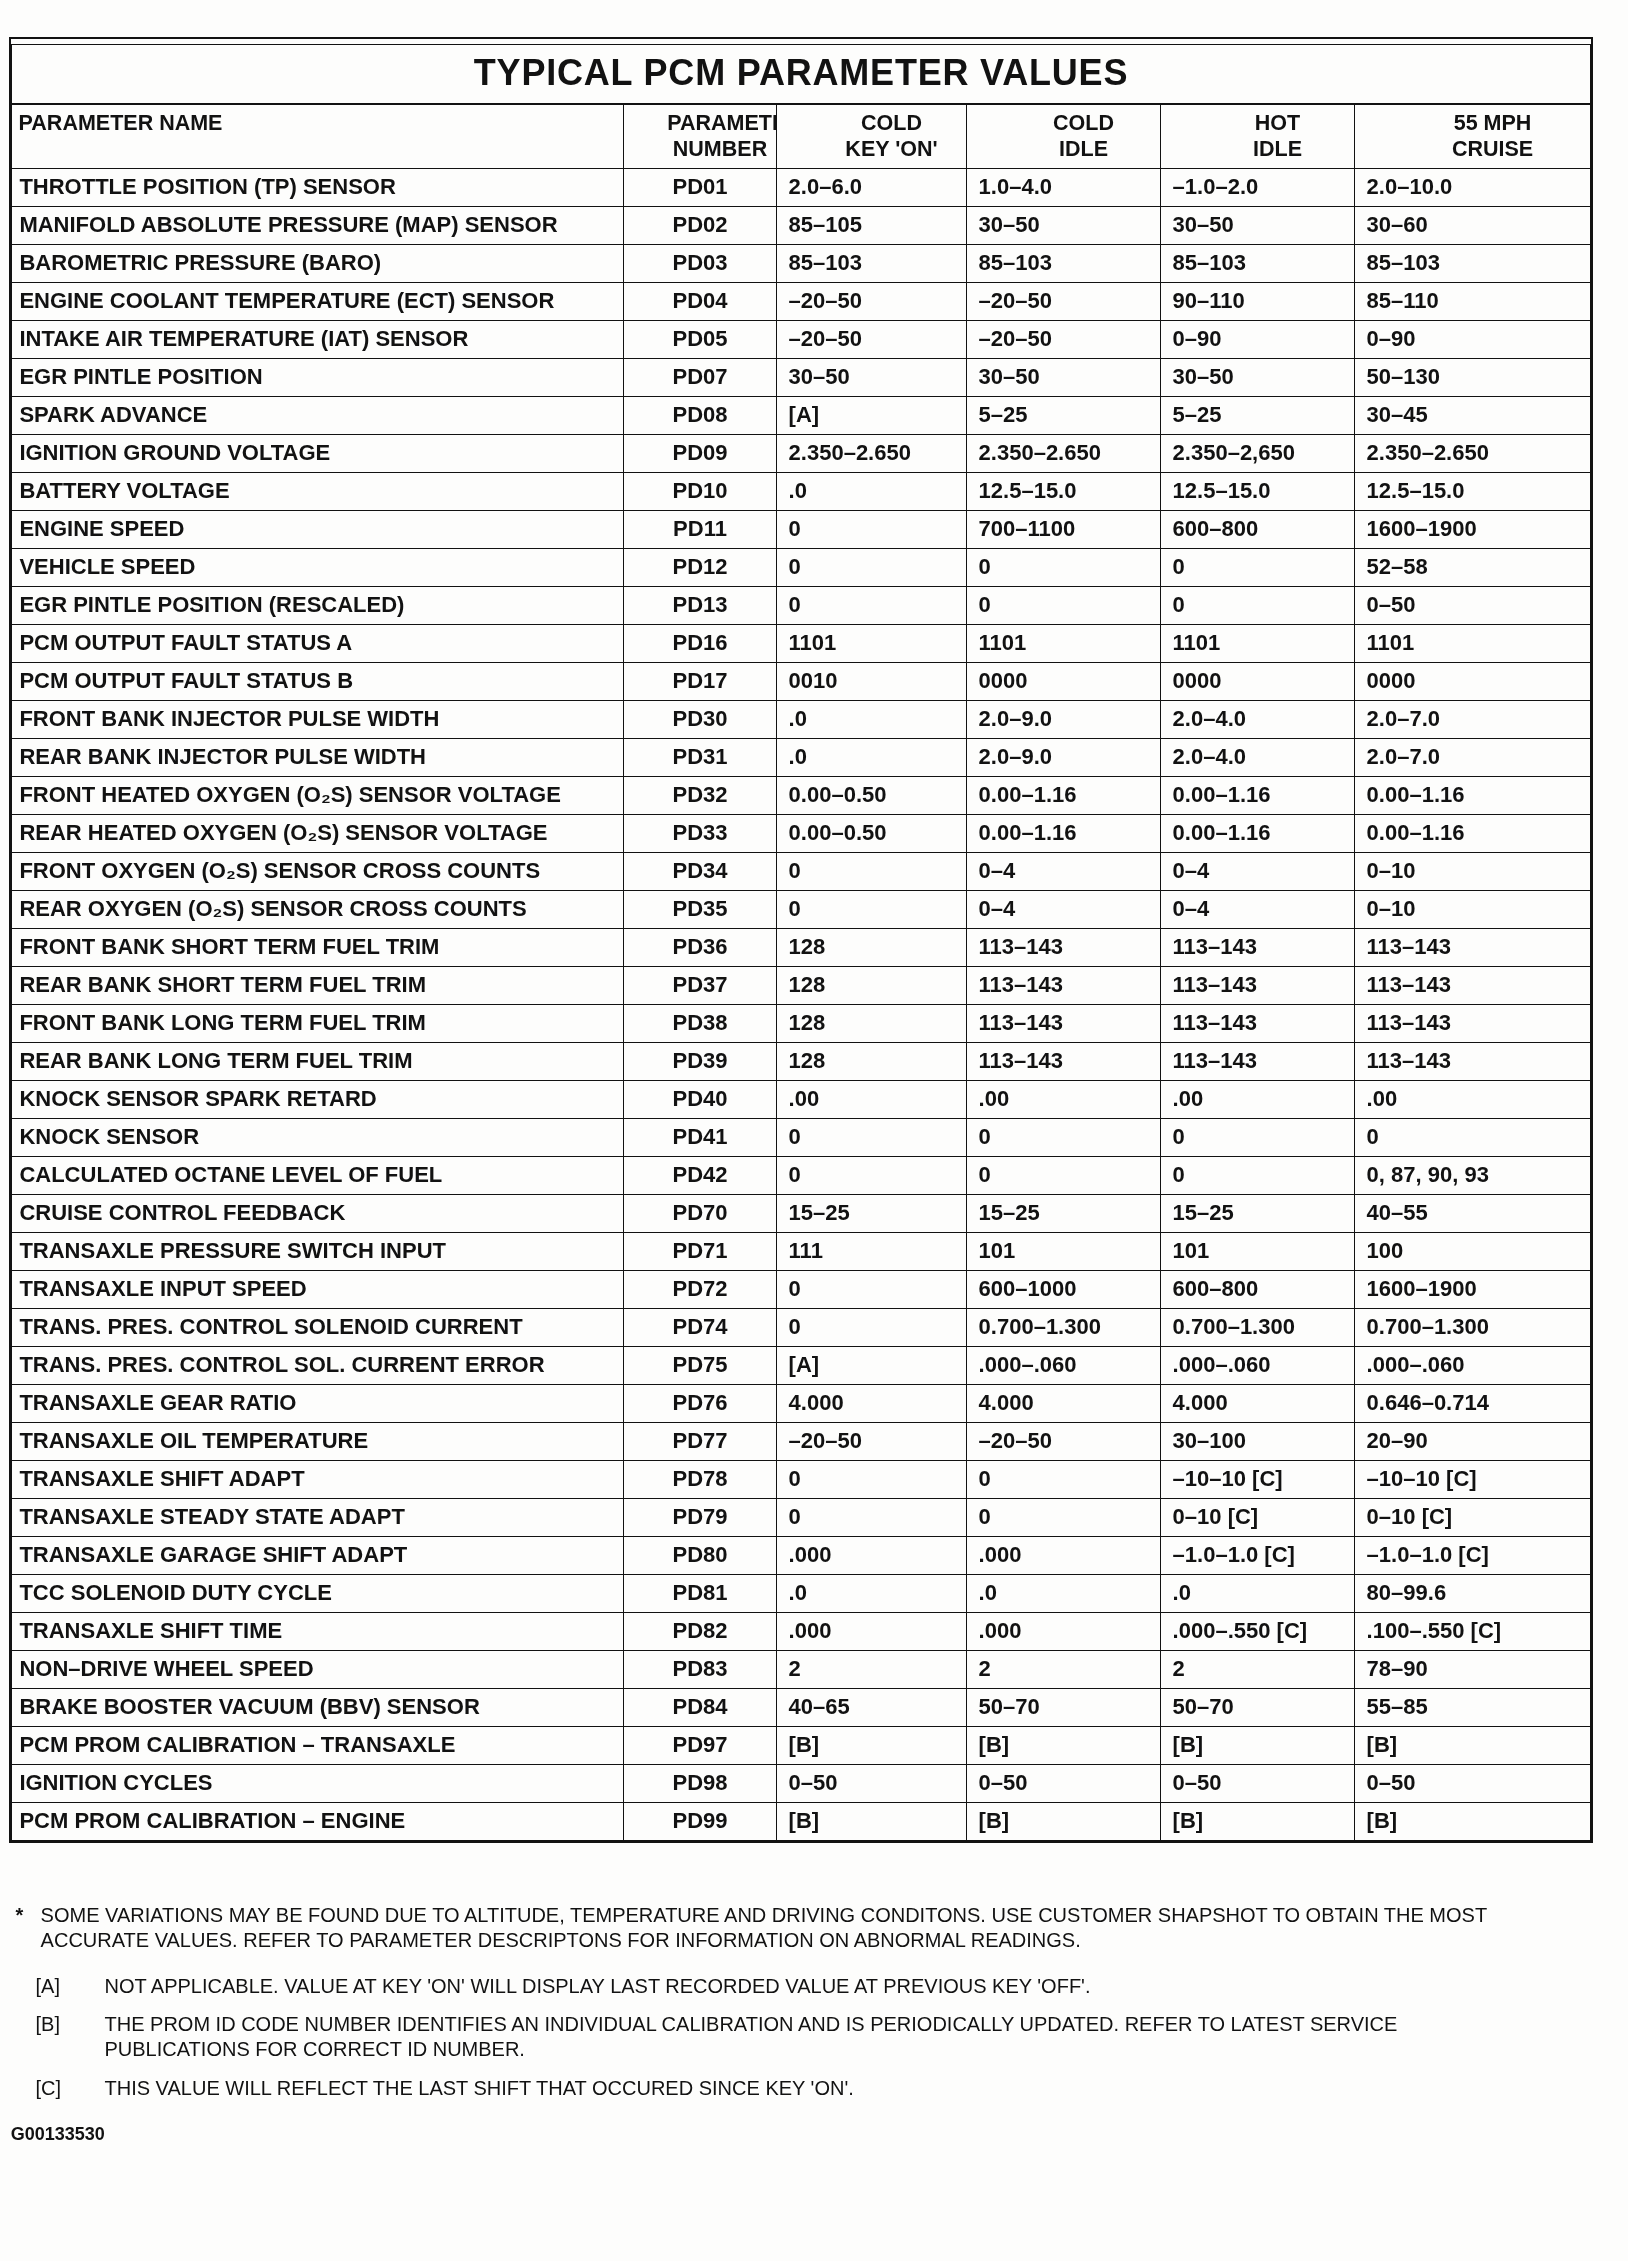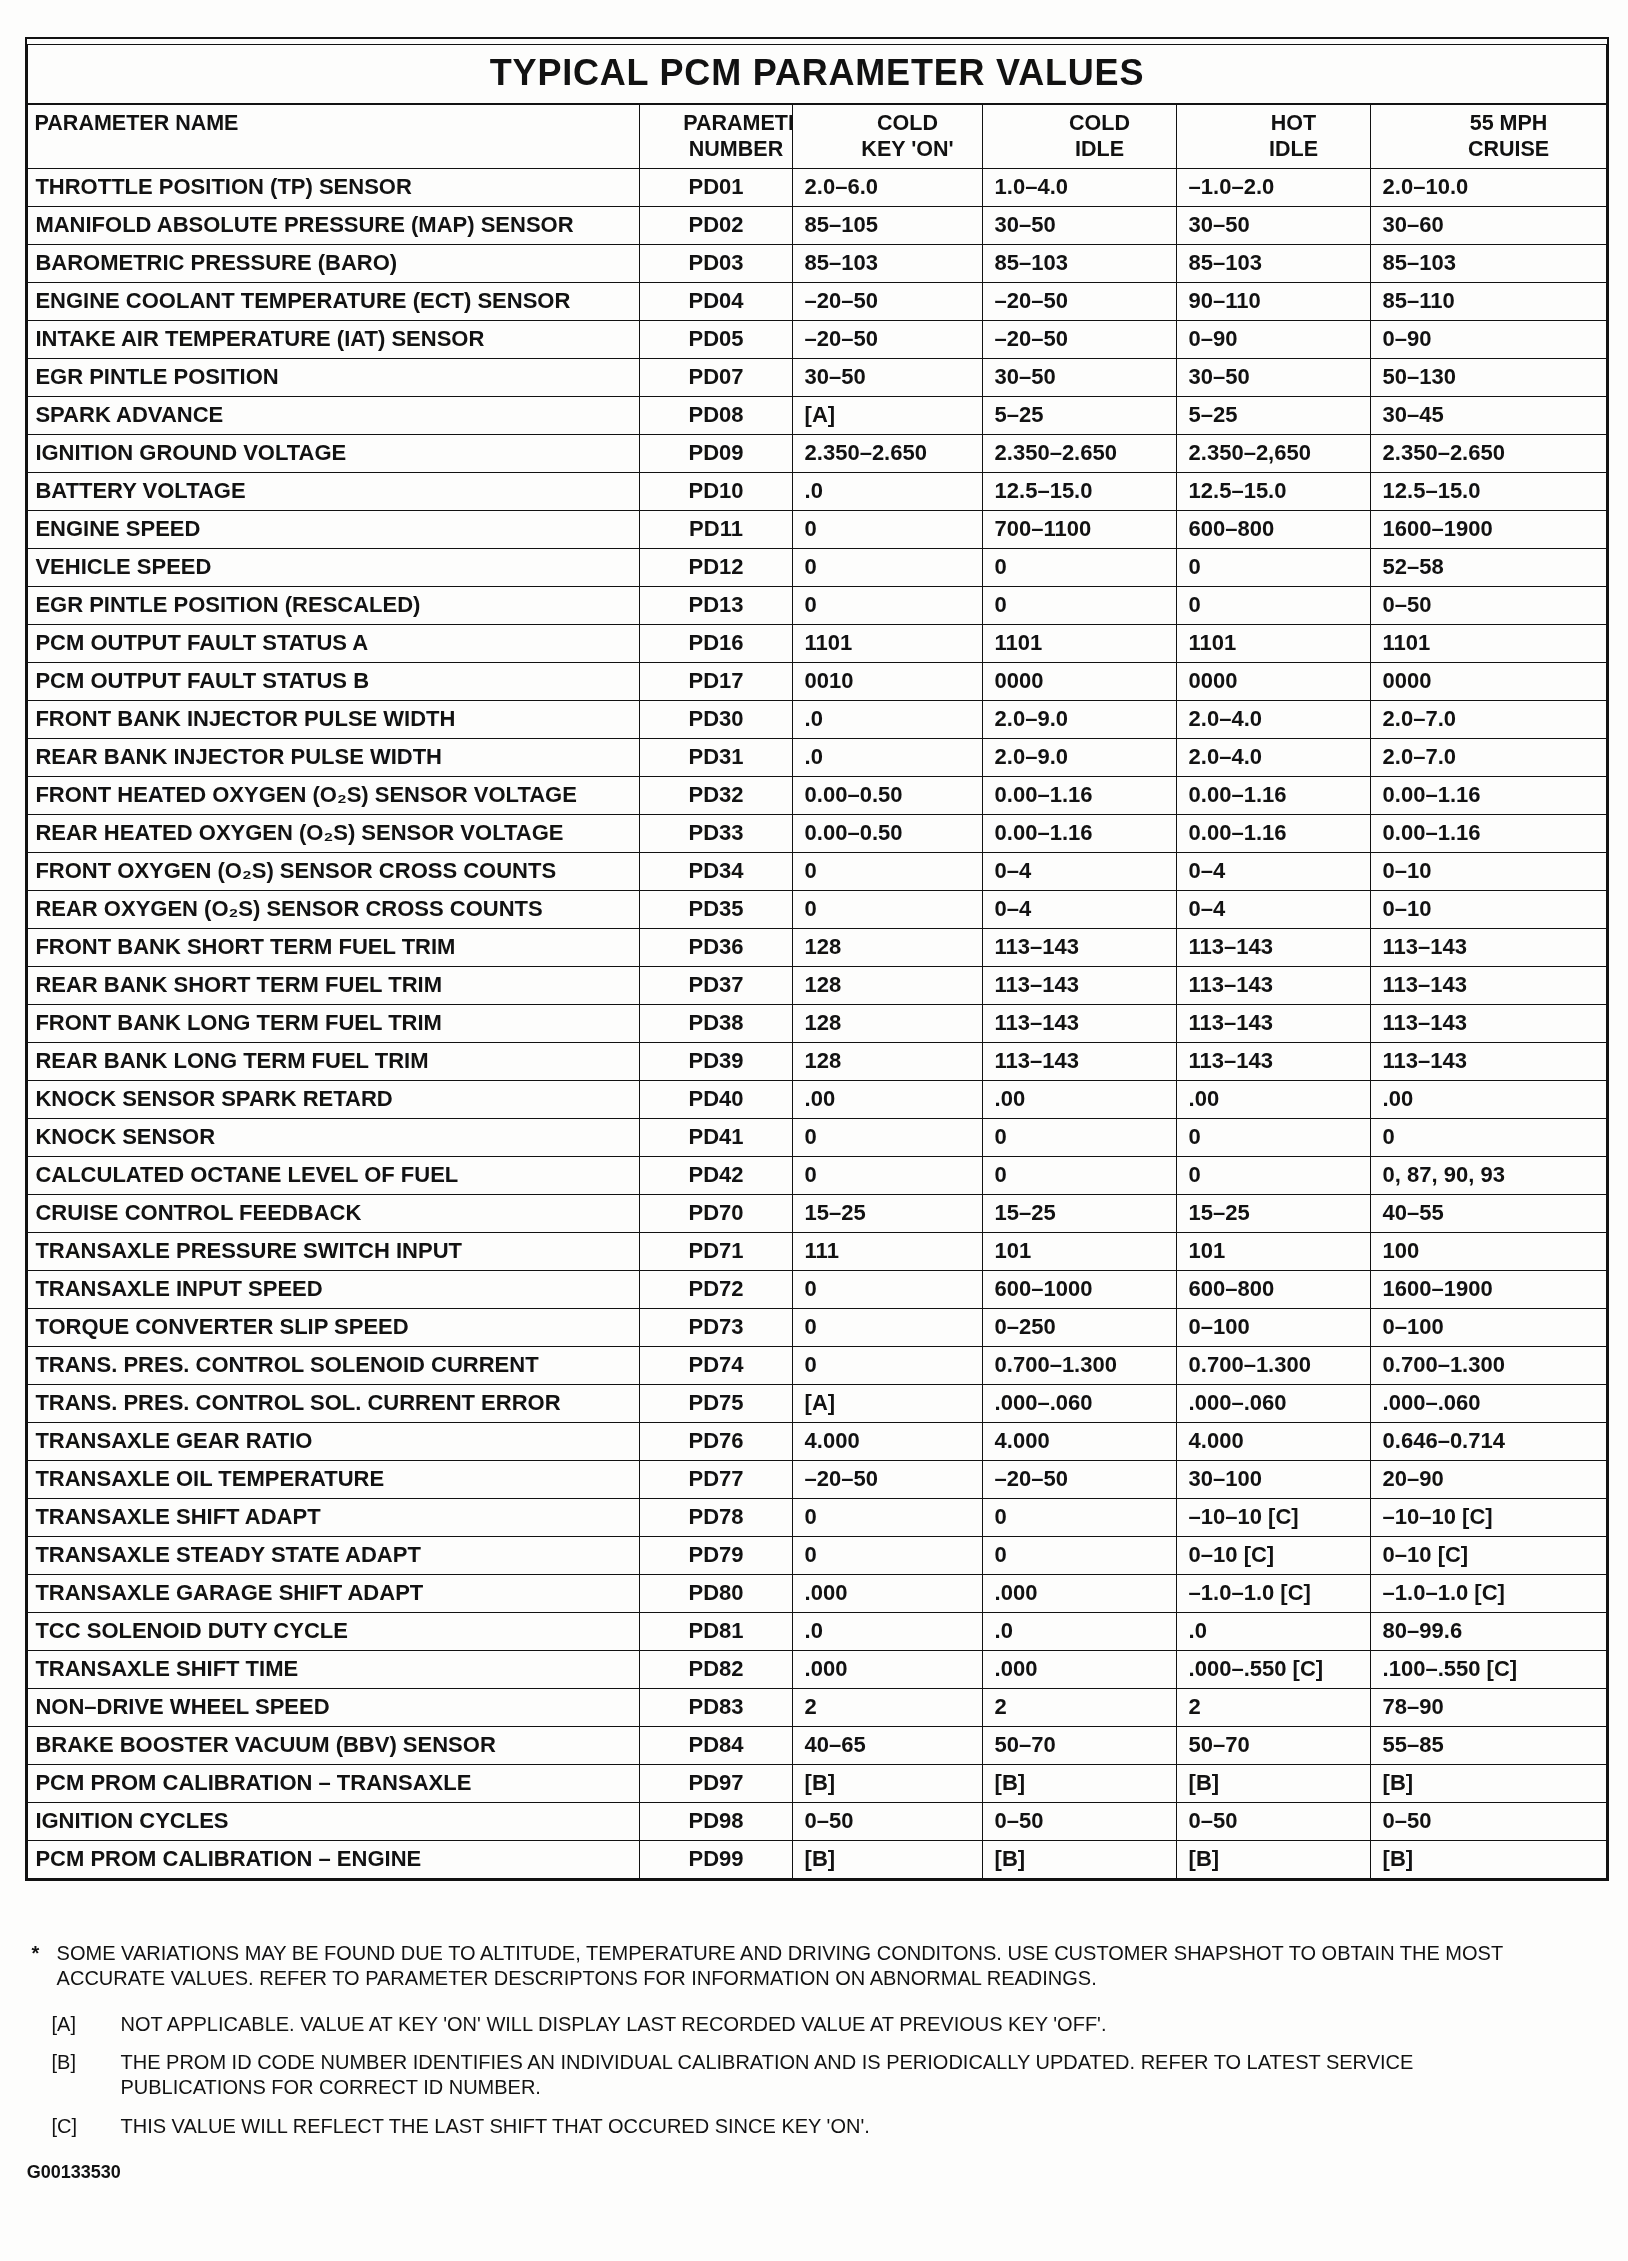--- a/index.html
+++ b/index.html
@@ -7,21 +7,21 @@
   body {
     width: 1629px;
     height: 2261px;
     font-family: "Liberation Sans", "DejaVu Sans", sans-serif;
     color: #121212;
     position: relative;
   }
   .page {
     width: 1629px;
     height: 2261px;
-    padding: 37px 25px 0 25px;
+    padding: 37px 25px 0 9px;
     background: #fdfdfc;
   }
   
   .table-wrap {
     border: 2.5px solid #121212;
     padding-top: 5px;
     width: 1584px;
   }
   table.pcm-table {
     border-collapse: collapse;
@@ -367,28 +367,20 @@
     </tr>
           <tr>
       <td class="c-name">TRANSAXLE INPUT SPEED</td>
       <td class="c-num">PD72</td>
       <td class="c-val">0</td>
       <td class="c-val">600–1000</td>
       <td class="c-val">600–800</td>
       <td class="c-val">1600–1900</td>
     </tr>
           <tr>
-      <td class="c-name">TORQUE CONVERTER SLIP SPEED</td>
-      <td class="c-num">PD73</td>
-      <td class="c-val">0</td>
-      <td class="c-val">0–250</td>
-      <td class="c-val">0–100</td>
-      <td class="c-val">0–100</td>
-    </tr>
-          <tr>
       <td class="c-name">TRANS. PRES. CONTROL SOLENOID CURRENT</td>
       <td class="c-num">PD74</td>
       <td class="c-val">0</td>
       <td class="c-val">0.700–1.300</td>
       <td class="c-val">0.700–1.300</td>
       <td class="c-val">0.700–1.300</td>
     </tr>
           <tr>
       <td class="c-name">TRANS. PRES. CONTROL SOL. CURRENT ERROR</td>
       <td class="c-num">PD75</td>

